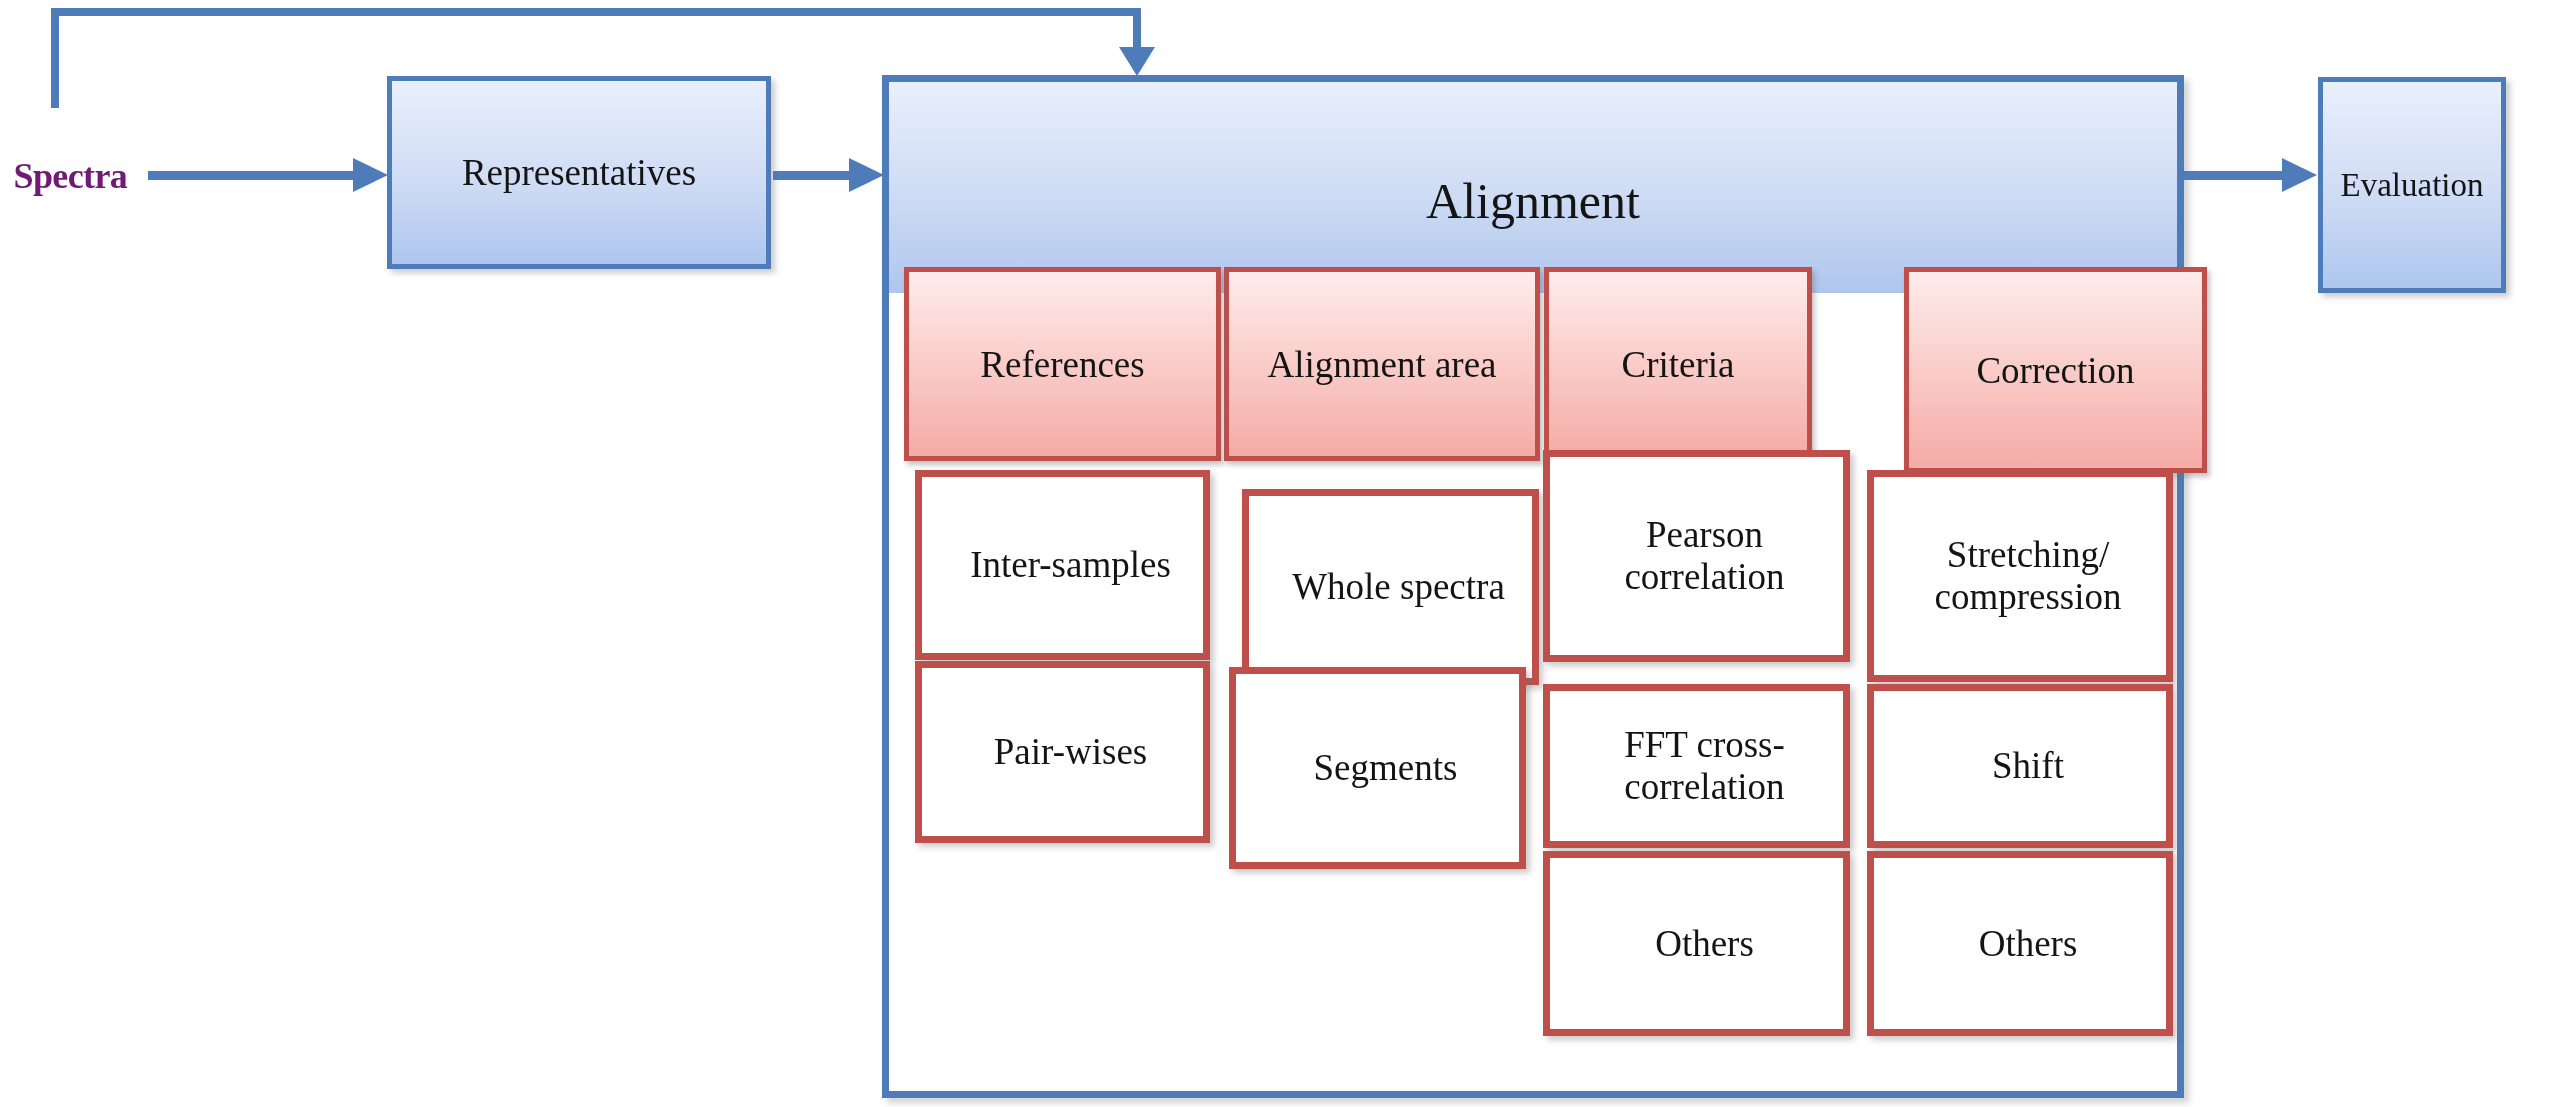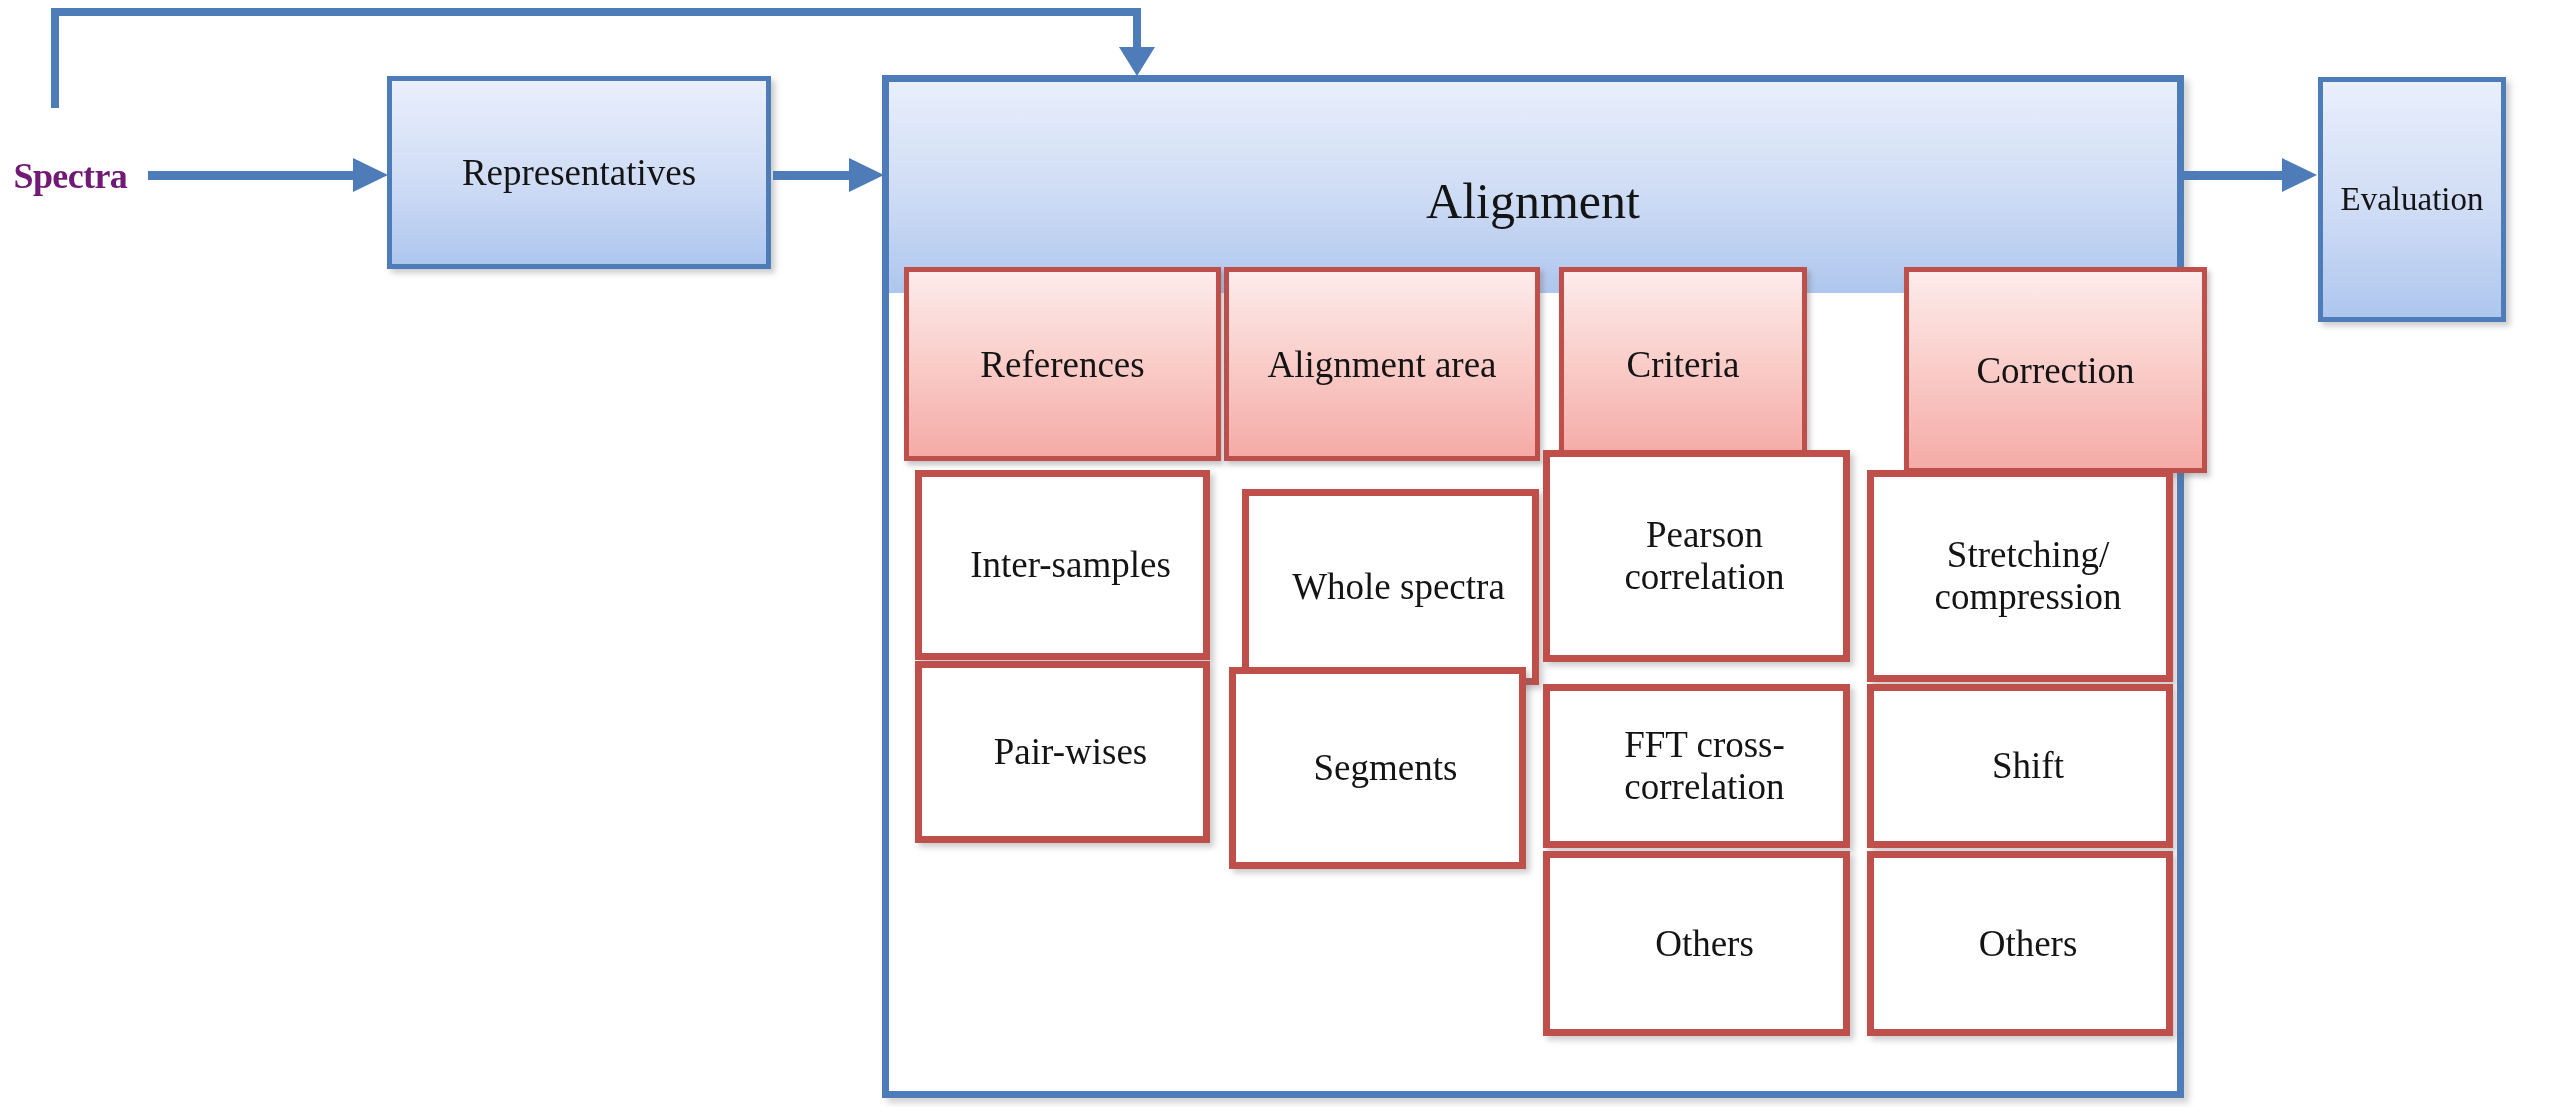--- a/index.html
+++ b/index.html
@@ -82,21 +82,21 @@
   <div class="abs head-right" style="left:849px;top:158px;"></div>
 
   <div class="abs container-box" style="left:882px;top:75px;width:1302px;height:1023px;">
     <div class="container-header">
       <span>Alignment</span>
     </div>
   </div>
 
   <div class="abs pink-header" style="left:1224px;top:267px;width:316px;height:194px;">Alignment area</div>
   <div class="abs pink-header" style="left:904px;top:267px;width:317px;height:194px;">References</div>
-  <div class="abs pink-header" style="left:1544px;top:267px;width:248px;height:194px;margin-left:15px;">Criteria</div>
+  <div class="abs pink-header" style="left:1544px;top:267px;width:268px;height:194px;">Criteria</div>
   <div class="abs pink-header" style="left:1860px;top:267px;width:303px;height:206px;margin-left:44px;">Correction</div>
 
   <div class="abs item-box" style="left:915px;top:470px;width:295px;height:190px;">Inter-samples</div>
   <div class="abs item-box" style="left:915px;top:661px;width:295px;height:182px;">Pair-wises</div>
 
   <div class="abs item-box" style="left:1229px;top:489px;width:297px;height:196px;margin-left:13px;">Whole spectra</div>
   <div class="abs item-box" style="left:1229px;top:667px;width:297px;height:202px;">Segments</div>
 
   <div class="abs item-box" style="left:1543px;top:450px;width:307px;height:212px;">Pearson
 correlation</div>
@@ -105,16 +105,16 @@
   <div class="abs item-box" style="left:1543px;top:851px;width:307px;height:185px;">Others</div>
 
   <div class="abs item-box" style="left:1867px;top:470px;width:306px;height:212px;">Stretching/
 compression</div>
   <div class="abs item-box" style="left:1867px;top:684px;width:306px;height:164px;">Shift</div>
   <div class="abs item-box" style="left:1867px;top:851px;width:306px;height:185px;">Others</div>
 
   <div class="abs shaft" style="left:2184px;top:171px;width:98px;"></div>
   <div class="abs head-right" style="left:2282px;top:158px;"></div>
 
-  <div class="abs node" style="left:2318px;top:77px;width:188px;height:245px;font-size:33px;">Evaluation</div>
+  <div class="abs node" style="left:2318px;top:77px;width:188px;height:216px;font-size:33px;">Evaluation</div>
 
 </div>
 
 
 </body></html>

